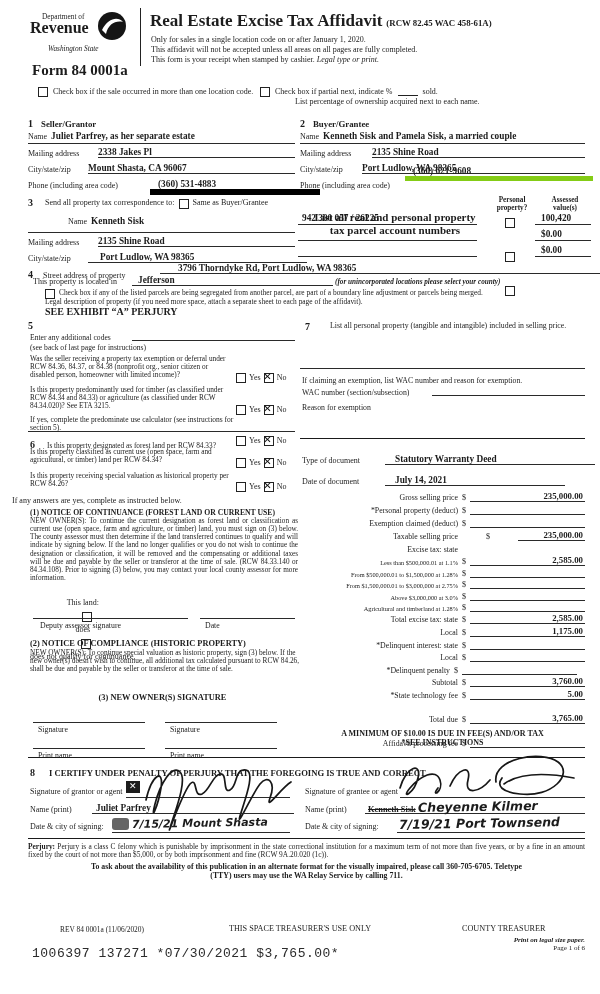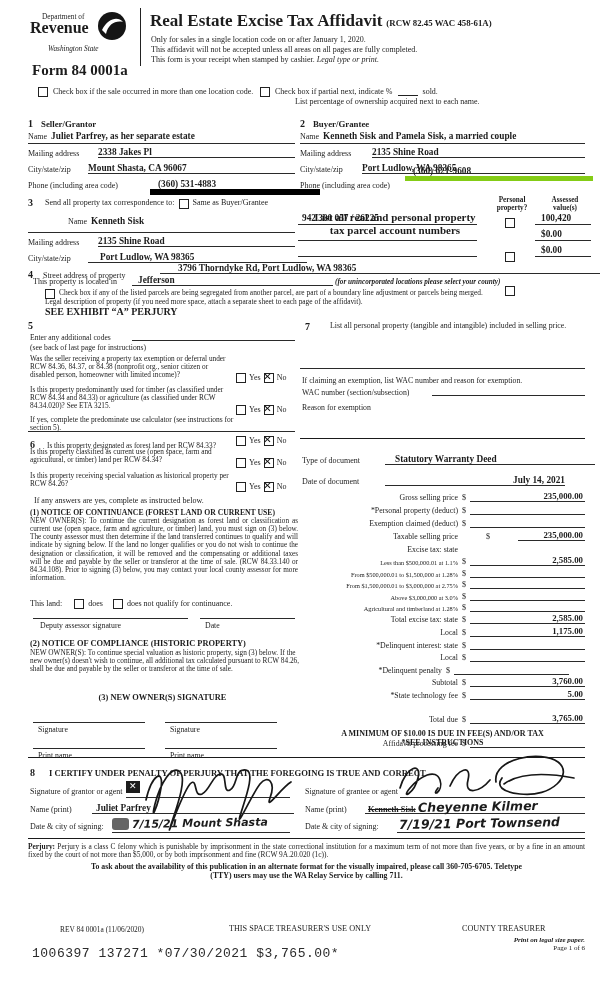--- a/index.html
+++ b/index.html
@@ -185,25 +185,25 @@
   </div>
 
   <div class="abs q" style="left:30px;top:472px;width:200px;font-size:7.3px;">Is this property receiving special valuation as historical property per RCW 84.26?</div>
   <div class="abs yn" style="left:236px;top:481px;">
     <span class="cb"></span>
       <span>Yes</span>
     <span class="cb on"></span>
       <span>No</span>
   </div>
 
-  <div class="abs f8" style="left:34px;top:496px;font-family:Liberation Serif, serif;">If any answers are yes, complete as instructed below.</div>
+  <div class="abs f8" style="left:12px;top:496px;font-family:Liberation Serif, serif;">If any answers are yes, complete as instructed below.</div>
   <div class="abs b" style="left:30px;top:508px;font-size:7.7px;">(1) NOTICE OF CONTINUANCE (FOREST LAND OR CURRENT USE)</div>
   <div class="abs q" style="left:30px;top:517px;width:268px;font-size:7.2px;text-align:justify;">NEW OWNER(S): To continue the current designation as forest land or classification as current use (open space, farm and agriculture, or timber) land, you must sign on (3) below.  The county assessor must then determine if the land transferred continues to qualify and will indicate by signing below.  If the land no longer qualifies or you do not wish to continue the designation or classification, it will be removed and the compensating or additional taxes will be due and payable by the seller or transferor at the time of sale.  (RCW 84.33.140 or 84.34.108). Prior to signing (3) below, you may contact your local county assessor for more information.</div>
 
-  <div class="abs" style="left:30px;top:598px;display:flex;gap:4px;align-items:center;">
+  <div class="abs" style="left:30px;top:598px;display:flex;gap:4px;align-items:center;flex-direction:column;">
     <span class="f8">This land:</span>
     <span class="cb" style="margin-left:8px;"></span>
     <span class="f8">does</span>
     <span class="cb" style="margin-left:6px;"></span>
     <span class="f8">does not qualify for continuance.</span>
   </div>
 
   <div class="ln" style="left:33px;top:618px;width:155px;"></div>
   <div class="ln" style="left:200px;top:618px;width:95px;"></div>
   <div class="abs" style="left:40px;top:621px;font-size:7.8px;">Deputy assessor signature</div>
@@ -229,21 +229,21 @@
   <div class="ln" style="left:300px;top:368px;width:285px;"></div>
   <div class="abs" style="left:302px;top:376px;font-size:7.8px;">If claiming an exemption, list WAC number and reason for exemption.</div>
   <div class="abs" style="left:302px;top:388px;font-size:7.8px;">WAC number (section/subsection)</div>
   <div class="ln" style="left:432px;top:395px;width:153px;"></div>
   <div class="abs" style="left:302px;top:403px;font-size:7.8px;">Reason for exemption</div>
   <div class="ln thick" style="left:300px;top:438px;width:285px;"></div>
 
   <div class="abs f8" style="left:302px;top:456px;">Type of document</div>
   <div class="abs val" style="left:385px;top:454px;width:200px;border-bottom:1px solid #2a2a2a;padding-left:10px;">Statutory Warranty Deed</div>
   <div class="abs f8" style="left:302px;top:477px;">Date of document</div>
-  <div class="abs val" style="left:385px;top:475px;width:170px;border-bottom:1px solid #2a2a2a;padding-left:10px;text-align:right;">July 14, 2021</div>
+  <div class="abs val" style="left:385px;top:475px;width:170px;border-bottom:1px solid #2a2a2a;padding-left:10px;">July 14, 2021</div>
 
   <div id="fee-rows">
       <div class="abs fee-row" style="left: 300px; top: 490px; width: 285px;">
         <span class="fee-label">Gross selling price</span>
         <span class="fee-dollar">$</span>
         <span class="fee-line">235,000.00</span>
       </div>
       <div class="abs fee-row" style="left: 300px; top: 503px; width: 285px;">
         <span class="fee-label">*Personal property (deduct)</span>
         <span class="fee-dollar">$</span>
@@ -300,21 +300,21 @@
       <div class="abs fee-row" style="left: 300px; top: 638px; width: 285px;">
         <span class="fee-label">*Delinquent interest: state</span>
         <span class="fee-dollar">$</span>
         <span class="fee-line"></span>
       </div>
       <div class="abs fee-row" style="left: 300px; top: 650px; width: 285px;">
         <span class="fee-label">Local</span>
         <span class="fee-dollar">$</span>
         <span class="fee-line"></span>
       </div>
-      <div class="abs fee-row" style="left: 284px; top: 663px; width: 285px;">
+      <div class="abs fee-row" style="left: 292px; top: 663px; width: 285px;">
         <span class="fee-label">*Delinquent penalty</span>
         <span class="fee-dollar">$</span>
         <span class="fee-line"></span>
       </div>
       <div class="abs fee-row" style="left: 300px; top: 675px; width: 285px;">
         <span class="fee-label">Subtotal</span>
         <span class="fee-dollar">$</span>
         <span class="fee-line">3,760.00</span>
       </div>
       <div class="abs fee-row" style="left: 300px; top: 688px; width: 285px;">

